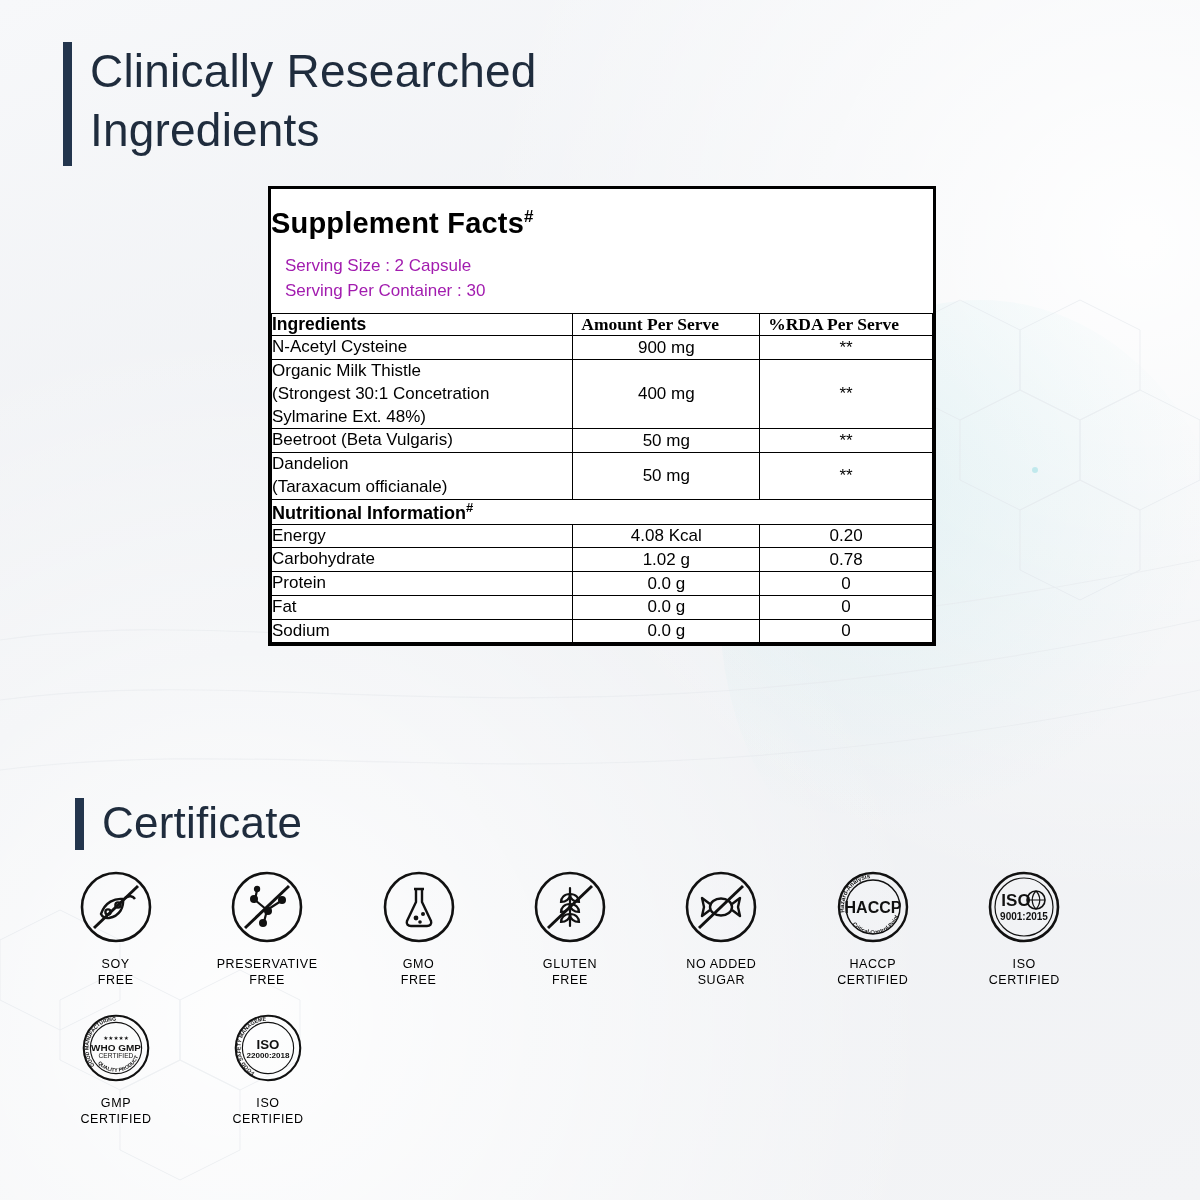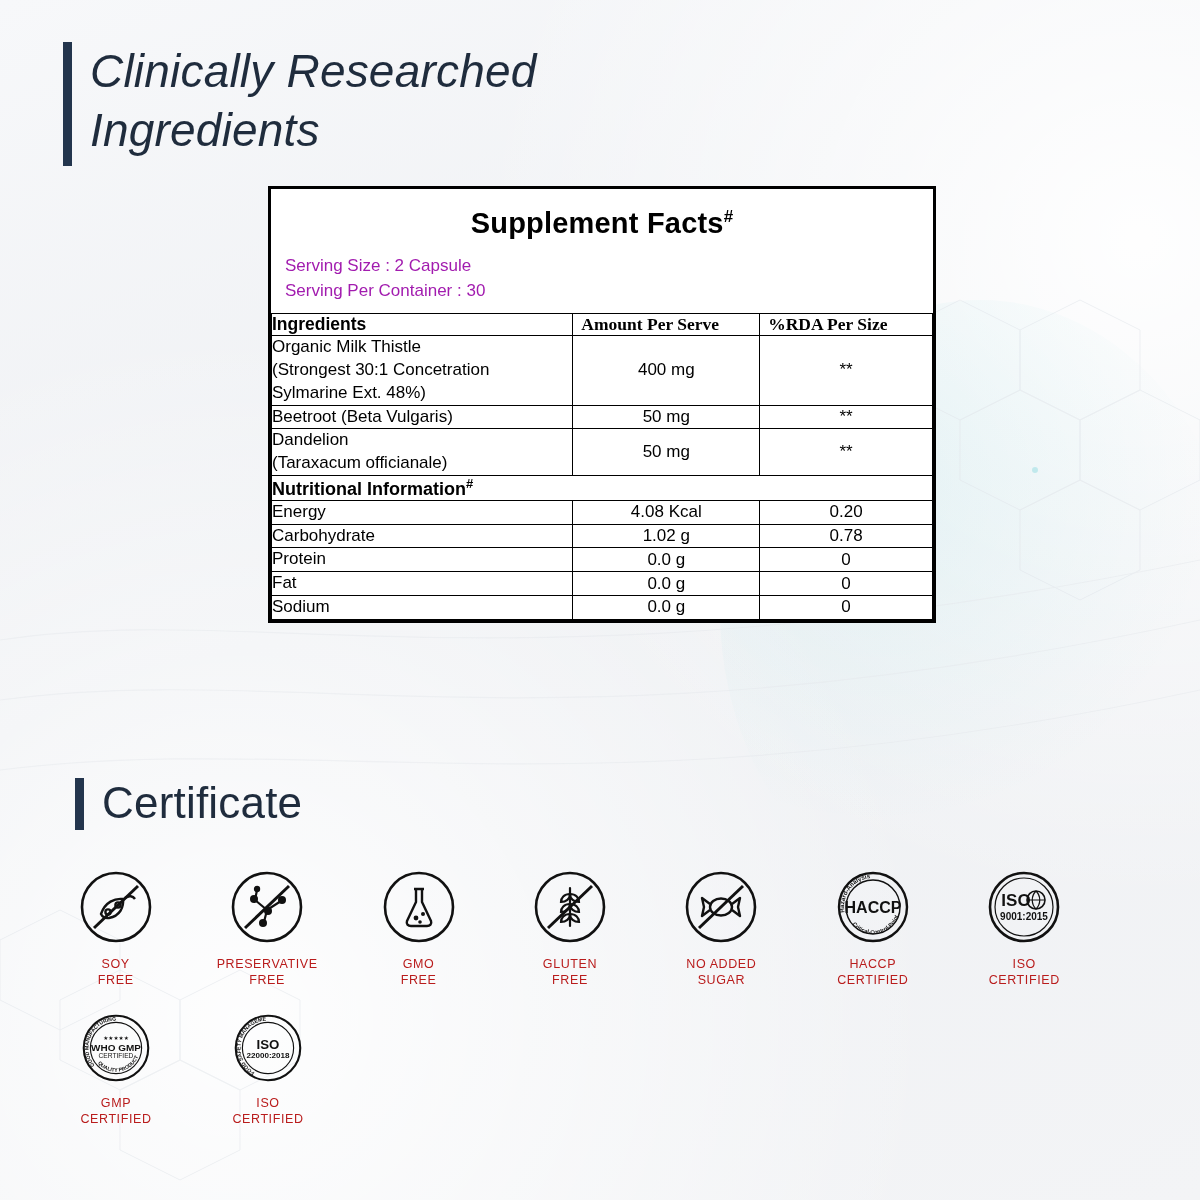--- a/index.html
+++ b/index.html
@@ -68,45 +68,43 @@
     line-height: 1.28;
     font-weight: 400;
     color: #1f2c3d;
     letter-spacing: 0.2px;
     white-space: pre-line;
   }
 
   #ingredients-heading {
     left: 63px;
     top: 42px;
-    font-style: italic;
   }
   #ingredients-heading .head-bar { height: 124px; }
 
   #certificate-heading {
     left: 63px;
-    top: 778px;
+    top: 798px;
     padding-left: 12px;
   }
   #certificate-heading .head-bar { height: 52px; }
   #certificate-heading .head-text { font-size: 44px; line-height: 1.15; }
 
   
   .facts-panel {
     position: absolute;
     left: 268px;
     top: 186px;
     width: 668px;
     background: #ffffff;
     border: 3px solid #000;
     box-sizing: border-box;
     padding: 0;
   }
   .facts-title {
-    text-align: center;
     font-size: 29px;
     font-weight: 700;
     padding: 18px 0 12px 0;
     color: #000;
     letter-spacing: 0.2px;
   }
   .facts-title sup {
     font-size: 17px;
     font-weight: 700;
     vertical-align: super;
@@ -187,21 +185,21 @@
     height: 78px;
     display: flex;
     align-items: center;
     justify-content: center;
   }
   .cert .cert-label {
     margin-top: 10px;
     font-size: 12.5px;
     line-height: 1.3;
     letter-spacing: 0.6px;
-    color: #b91c1c;
+    color: #000000;
     white-space: pre-line;
     font-weight: 400;
   }
   .cert.small .badge { width: 74px; height: 74px; }
 </style>
 </head>
 <body>
 
 <div class="bg-wash"></div>
 <svg class="bg-lines" width="1200" height="1200" viewBox="0 0 1200 1200" xmlns="http://www.w3.org/2000/svg">
@@ -249,24 +247,29 @@
     <table class="facts">
       <colgroup>
         <col class="col-ing">
           <col class="col-amt">
           <col class="col-rda">
       </colgroup>
       <thead>
         <tr class="hdr-row">
           <th>Ingredients</th>
           <th class="c">Amount Per Serve</th>
-          <th class="c">%RDA Per Size</th>
+          <th class="c">%RDA Per Serve</th>
         </tr>
       </thead>
       <tbody>
+        <tr>
+          <td class="ing">N-Acetyl Cysteine</td>
+          <td class="amt">900 mg</td>
+          <td class="rda">**</td>
+        </tr>
         <tr>
           <td class="ing" style="white-space:pre-line;">Organic Milk Thistle
 (Strongest 30:1 Concetration
 Sylmarine Ext. 48%)</td>
           <td class="amt">400 mg</td>
           <td class="rda">**</td>
         </tr>
         <tr>
           <td class="ing">Beetroot (Beta Vulgaris)</td>
           <td class="amt">50 mg</td>

